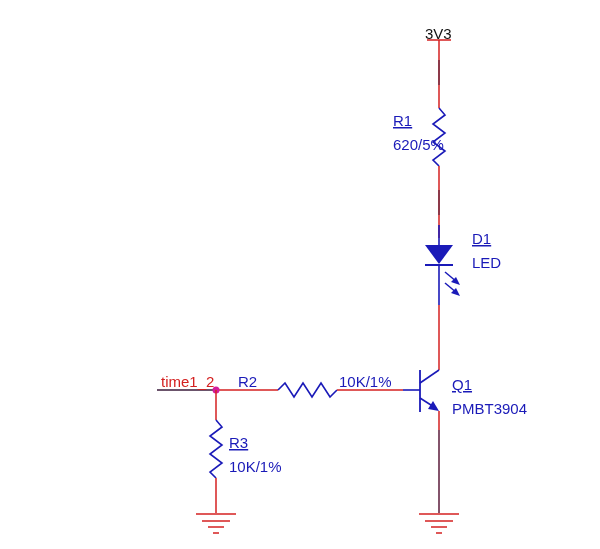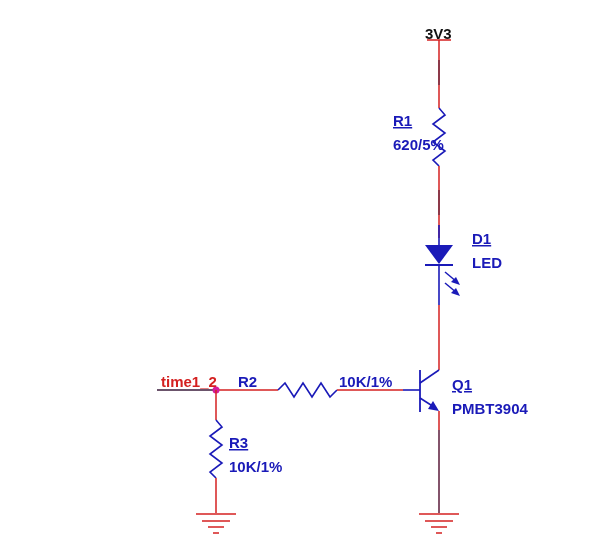--- a/index.html
+++ b/index.html
@@ -1,16 +1,16 @@
 <!DOCTYPE html>
 <html><head>
 <meta charset="utf-8">
 <style>
   html, body { margin: 0; padding: 0; background: #ffffff; }
-  #canvas { position: relative; width: 600px; height: 549px; overflow: hidden; background: #ffffff; font-weight: bold; }
+  #canvas { position: relative; width: 600px; height: 549px; overflow: hidden; background: #ffffff; }
   svg { position: absolute; left: 0; top: 0; }
   .lbl { font-family: "Liberation Sans", sans-serif; font-size: 15px; }
   .blue { fill: #1a1ab8; }
   .red { fill: #d42020; }
   .black { fill: #111111; }
 </style>
 </head>
 <body>
 
 <div id="canvas">

